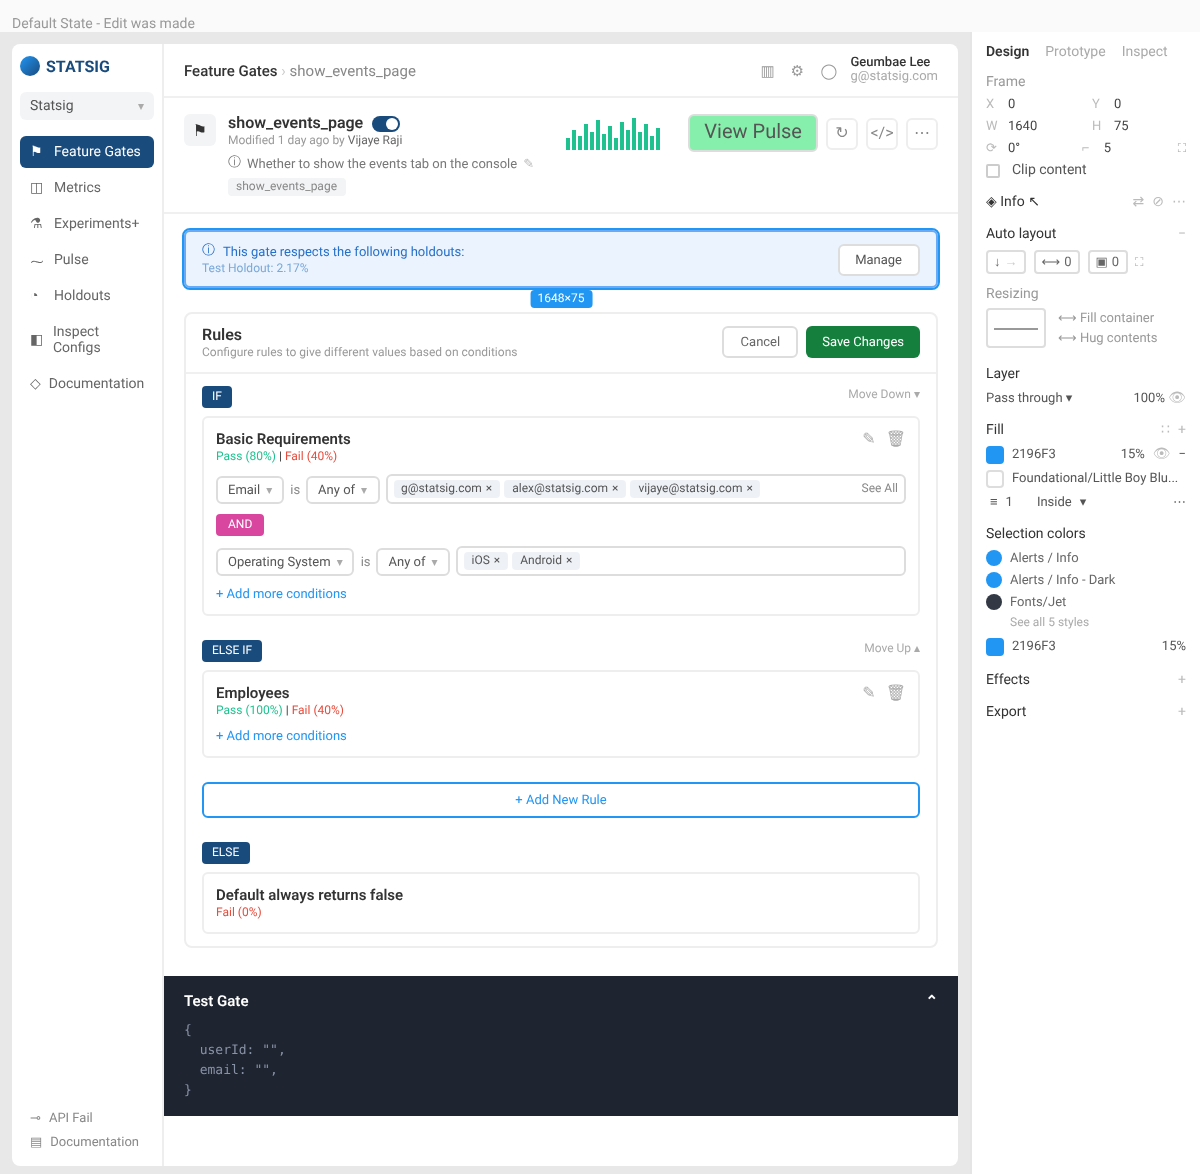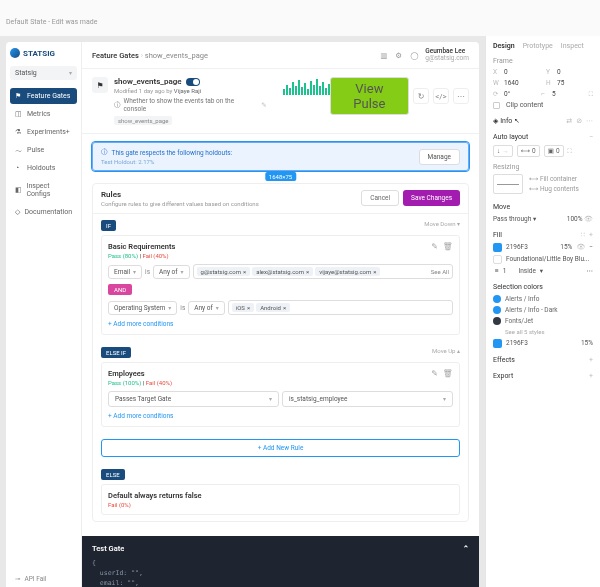--- a/index.html
+++ b/index.html
@@ -1,17 +1,17 @@
 <!DOCTYPE html>
 <html><head>
 <meta charset="utf-8">
 <style>
 *{box-sizing:border-box;margin:0;padding:0;font-family:-apple-system,BlinkMacSystemFont,"Segoe UI",Roboto,sans-serif}
 body{background:#f5f5f5;width:600px;height:587px;overflow:hidden;font-size:8px;color:#333}
-.top-bar{height:14px;padding:18px 6px;font-size:7px;color:#999;background:#fafafa}
+.top-bar{height:14px;padding:8px 6px;font-size:7px;color:#999;background:#fafafa}
 .app{display:flex;height:573px}
 .canvas-area{flex:1;background:#e8e8e8;padding:6px;overflow:hidden}
 .canvas{background:#fff;border-radius:4px;height:100%;display:flex;overflow:hidden}
 .sidebar{width:76px;border-right:1px solid #eee;padding:6px 4px;display:flex;flex-direction:column}
 .logo{font-weight:700;color:#194b7d;font-size:8px;display:flex;align-items:center;gap:3px;margin-bottom:8px}
 .logo-icon{width:10px;height:10px;border-radius:50%;background:linear-gradient(135deg,#2196f3,#194b7d)}
 .ws-select{background:#f3f4f6;border-radius:3px;padding:3px 5px;font-size:7px;color:#555;display:flex;justify-content:space-between;margin-bottom:8px}
 .nav-item{padding:4px 5px;font-size:7px;color:#666;border-radius:3px;margin-bottom:2px;display:flex;align-items:center;gap:4px}
 .nav-item.active{background:#194b7d;color:#fff}
 .nav-icon{width:8px;height:8px;display:inline-block}
@@ -30,36 +30,36 @@
 .flag-icon{width:16px;height:16px;background:#f3f4f6;border-radius:3px;display:flex;align-items:center;justify-content:center;font-size:8px}
 .ph-title{font-size:8px;font-weight:600;display:flex;align-items:center;gap:4px}
 .toggle{width:14px;height:8px;background:#194b7d;border-radius:4px;position:relative}
 .toggle:after{content:"";width:6px;height:6px;background:#fff;border-radius:50%;position:absolute;right:1px;top:1px}
 .ph-sub{font-size:6px;color:#999;margin-top:1px}
 .ph-desc{font-size:6.5px;color:#777;margin-top:3px;display:flex;align-items:center;gap:3px}
 .ph-tag{font-size:6px;color:#888;background:#f3f4f6;padding:1px 4px;border-radius:2px;margin-top:3px;display:inline-block}
 .chart{display:flex;align-items:flex-end;gap:1px;height:18px;margin-left:10px}
 .chart span{width:2px;background:#1fc28f;display:inline-block}
 .ph-right{display:flex;gap:4px;align-items:center}
-.btn-outline{border:1px solid #ddd;padding:3px 7px;border-radius:3px;font-size:13px;color:#555;background:#84cc16}
+.btn-outline{border:1px solid #ddd;padding:3px 7px;border-radius:3px;font-size:10px;color:#555;background:#86efac}
 .icon-btn{width:16px;height:16px;border:1px solid #eee;border-radius:3px;display:flex;align-items:center;justify-content:center;color:#888;background:#fff}
 .content{padding:8px 10px}
 .banner{border:1px solid #6aa9f5;background:#eaf3fe;border-radius:3px;padding:5px 8px;display:flex;justify-content:space-between;align-items:center;margin-bottom:6px;position:relative}
 .banner.selected{outline:1px solid #2196f3}
 .banner-text{font-size:6.5px;color:#2670c9;display:flex;align-items:center;gap:4px}
 .banner-sub{font-size:6px;color:#7aa8d8;margin-top:1px}
 .btn-manage{background:#fff;border:1px solid #ddd;padding:3px 8px;border-radius:3px;font-size:6.5px;color:#555}
 .dim-label{position:absolute;left:50%;transform:translateX(-50%);bottom:-11px;background:#2196f3;color:#fff;font-size:6px;padding:1px 4px;border-radius:2px}
 .rules-card{border:1px solid #eee;border-radius:4px;margin-top:12px}
 .rules-header{padding:6px 8px;display:flex;justify-content:space-between;align-items:flex-start;border-bottom:1px solid #f0f0f0}
 .rules-title{font-size:8px;font-weight:600}
 .rules-sub{font-size:6px;color:#999;margin-top:1px}
 .rules-actions{display:flex;gap:4px}
 .btn-cancel{border:1px solid #ddd;padding:3px 8px;border-radius:3px;font-size:6.5px;color:#666;background:#fff}
-.btn-save{background:#a21caf;color:#fff;padding:3px 8px;border-radius:3px;font-size:6.5px;border:none}
+.btn-save{background:#15803d;color:#fff;padding:3px 8px;border-radius:3px;font-size:6.5px;border:none}
 .rule-block{padding:6px 8px}
 .rule-chip{background:#194b7d;color:#fff;font-size:6px;padding:2px 5px;border-radius:2px;display:inline-block}
 .move-link{float:right;font-size:6px;color:#aaa}
 .rule-box{border:1px solid #eee;border-radius:3px;margin-top:4px;padding:6px}
 .rule-box-header{display:flex;justify-content:space-between;align-items:flex-start}
 .rule-name{font-size:7.5px;font-weight:600}
 .rule-stats{font-size:6px;margin-top:1px}
 .rule-stats .pass{color:#1fc28f}
 .rule-stats .fail{color:#e74c3c}
 .rule-icons{display:flex;gap:5px;color:#aaa}
@@ -304,30 +304,20 @@
           <div class="rule-box-header">
             <div>
               <div class="rule-name">Employees</div>
               <div class="rule-stats"><span class="pass">Pass (100%)</span><span> | </span><span class="fail">Fail (40%)</span></div>
             </div>
             <div class="rule-icons">
                       <span>✎</span>
                       <span>🗑</span>
                     </div>
           </div>
-          <div class="cond-row">
-            <div class="cond-select">
-                      <span>Passes Target Gate</span>
-                      <span class="chev">▾</span>
-                    </div>
-            <div class="cond-select">
-                      <span>is_statsig_employee</span>
-                      <span class="chev">▾</span>
-                    </div>
-          </div>
           <div class="add-cond">+  Add more conditions</div>
         </div>
       </div>
 
       <div class="add-rule-btn">+   Add New Rule</div>
 
       <div class="rule-block">
         <span class="rule-chip">ELSE</span>
         <div class="rule-box">
           <div class="rule-name">Default always returns false</div>
@@ -419,21 +409,21 @@
   <div class="section-label">Resizing</div>
   <div style="display:flex;align-items:center">
     <div class="resizing-box"></div>
     <div class="resizing-opts">
           <div>⟷ <span>Fill container</span></div>
           <div>⟷ <span>Hug contents</span></div>
         </div>
   </div>
 
   <div class="row-title">
-        <span class="ttl">Move</span>
+        <span class="ttl">Layer</span>
       </div>
   <div class="layer-row">
         <span><span>Pass through</span> ▾</span>
         <span><span>100%</span> <span class="eye-ic">👁</span></span>
       </div>
 
   <div class="row-title">
         <span class="ttl">Fill</span>
         <span class="mini-icons">
           <span>∷</span>

